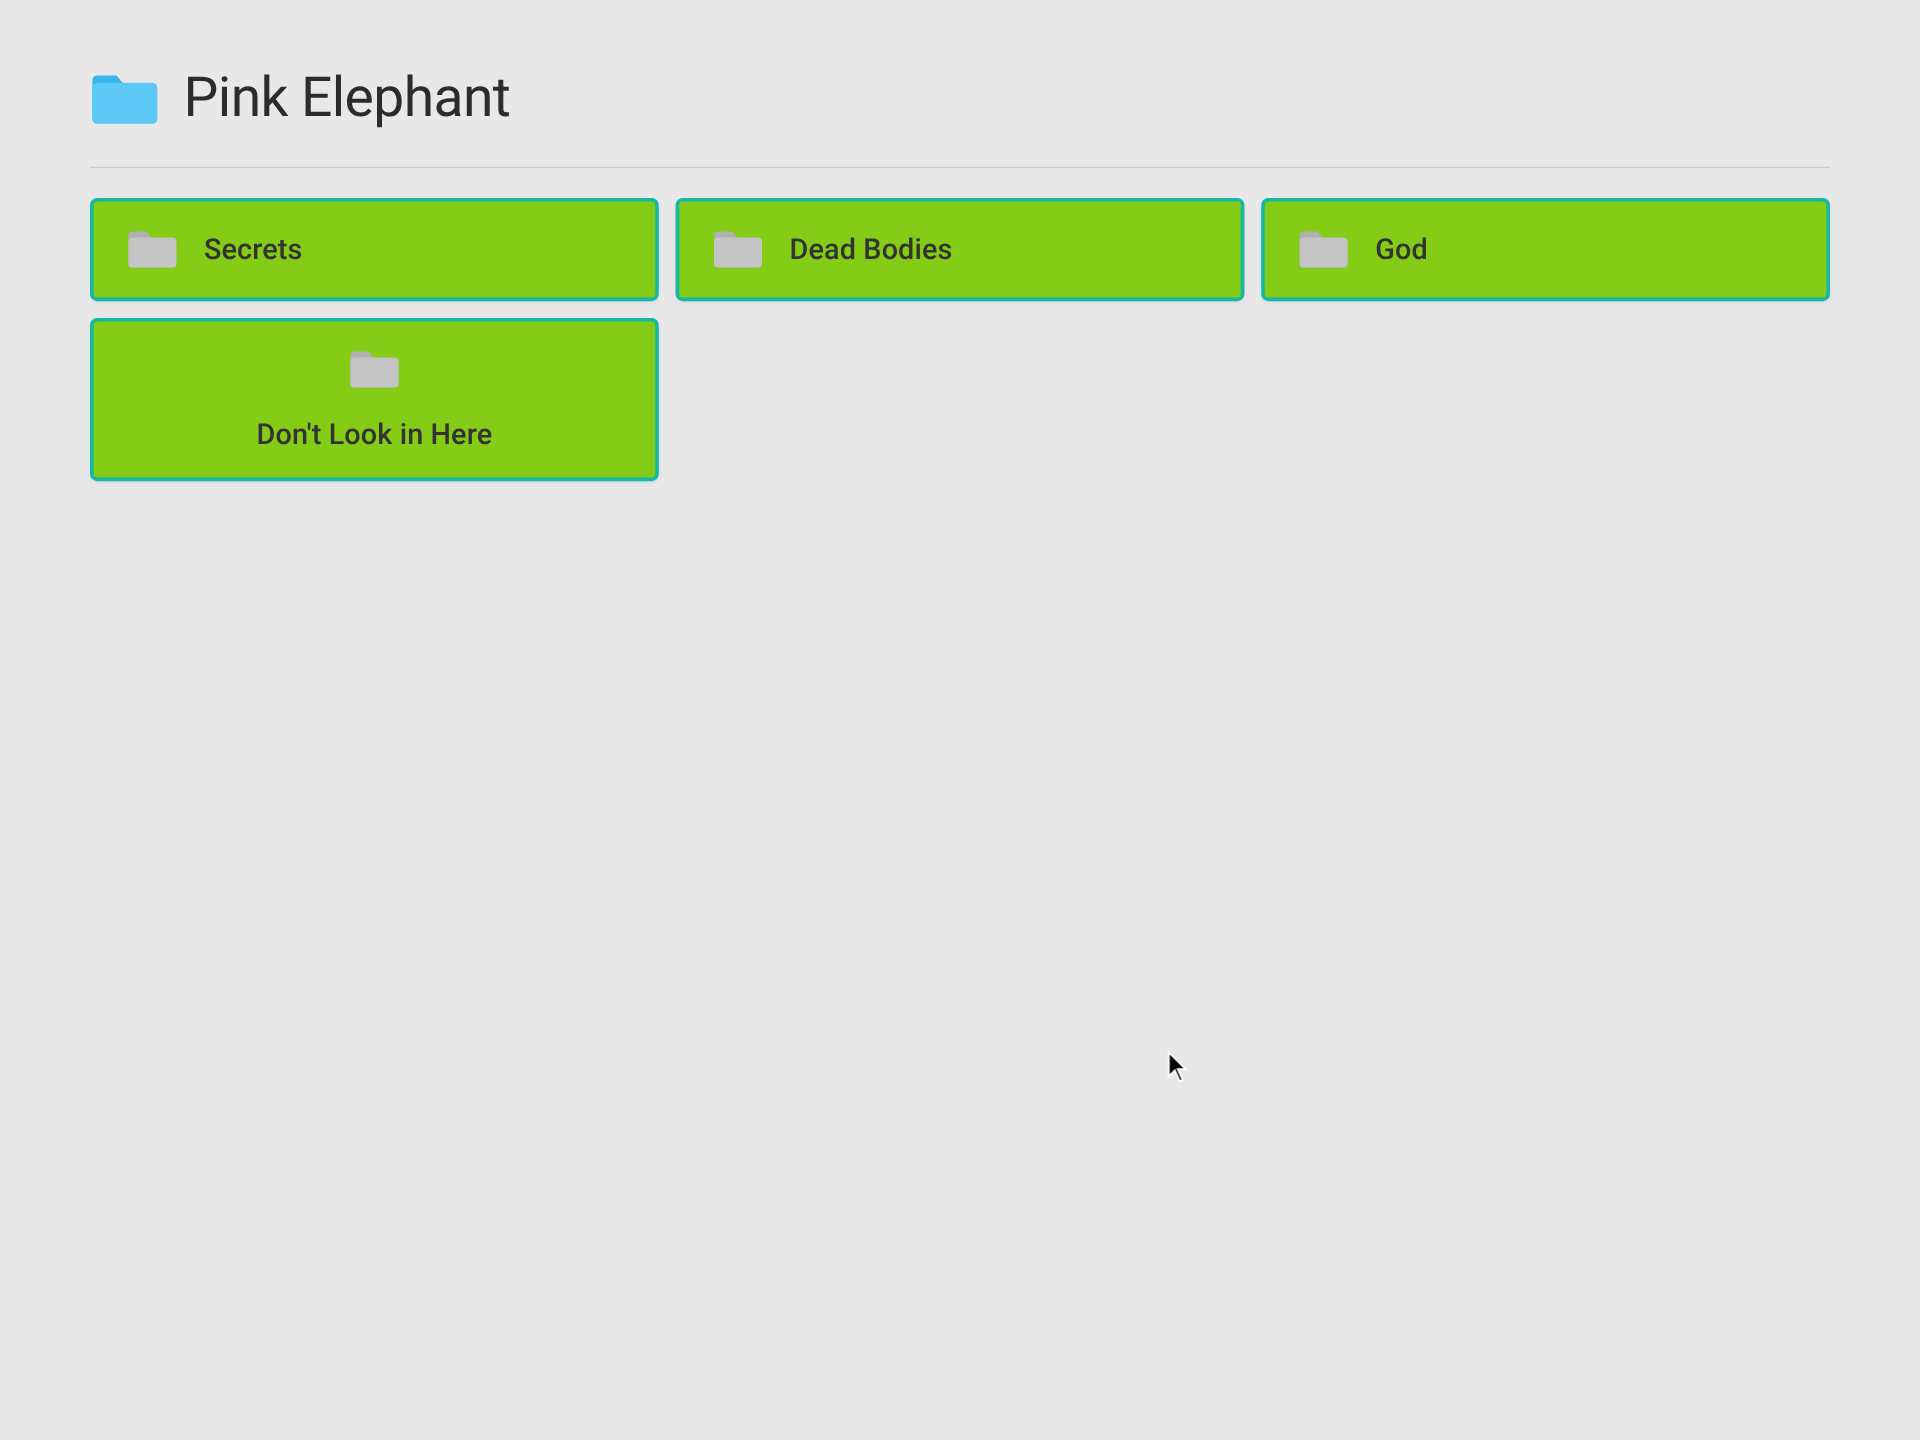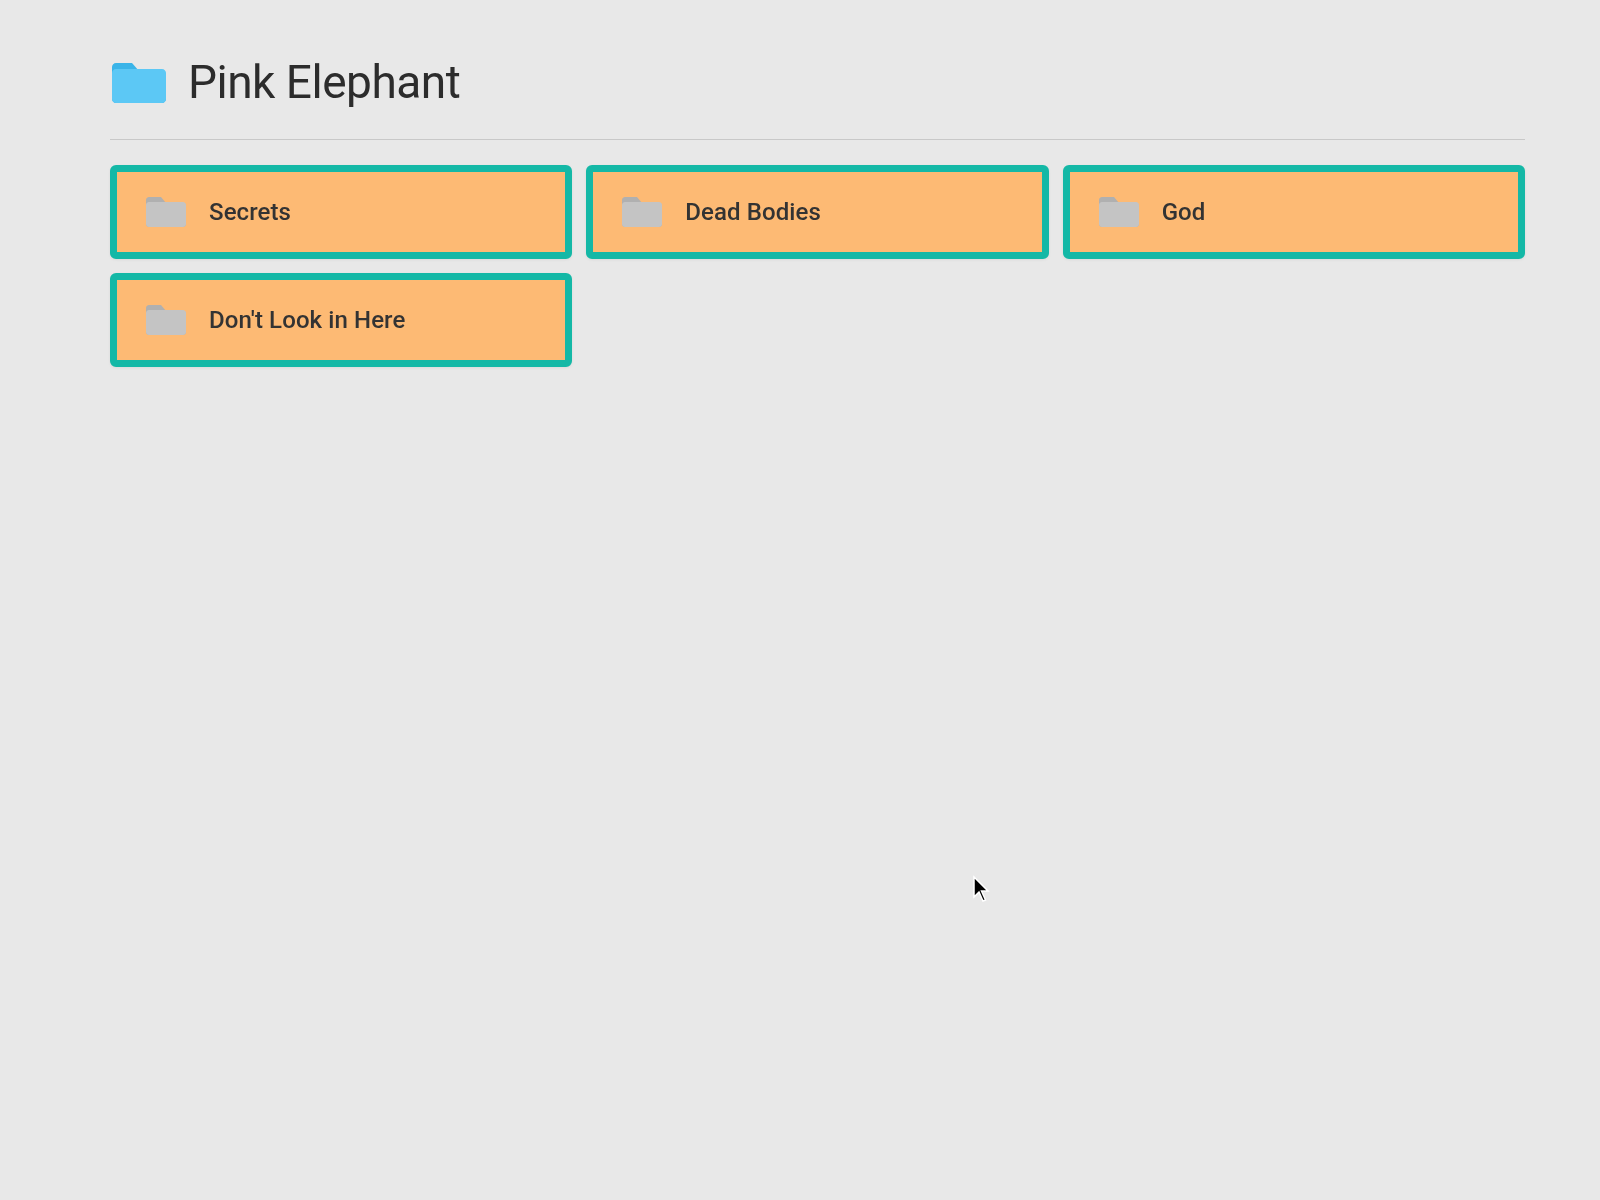--- a/index.html
+++ b/index.html
@@ -11,21 +11,21 @@
     body {
       width: 1600px;
       height: 1200px;
       background-color: #e8e8e8;
       font-family: -apple-system, BlinkMacSystemFont, 'Segoe UI', Roboto, Helvetica, Arial, sans-serif;
       overflow: hidden;
       cursor: default;
     }
 
     .main-container {
-      padding: 55px 75px 40px 110px;
+      padding: 55px 75px 40px 75px;
     }
 
     .header {
       display: flex;
       align-items: center;
       gap: 20px;
       margin-bottom: 30px;
     }
 
     .folder-icon-blue {
@@ -61,22 +61,22 @@
     }
 
     .folders-grid {
       display: grid;
       grid-template-columns: repeat(3, 1fr);
       gap: 14px;
       max-width: 1460px;
     }
 
     .folder-card {
-      background: #fdba74;
-      border: 7px solid #14b8a6;
+      background: #84cc16;
+      border: 3px solid #14b8a6;
       border-radius: 6px;
       padding: 22px 28px;
       display: flex;
       align-items: center;
       gap: 22px;
       cursor: pointer;
       box-shadow: 0 1px 3px rgba(0,0,0,0.06);
       transition: background 0.1s;
     }
 
@@ -93,20 +93,21 @@
 
     .folder-name {
       font-size: 24px;
       font-weight: 500;
       color: #333;
       letter-spacing: 0.1px;
     }
 
     .folder-card-single {
       grid-column: 1;
+      flex-direction: column;
     }
 
     
     .cursor {
       position: fixed;
       left: 972px;
       top: 875px;
       width: 24px;
       height: 30px;
       pointer-events: none;

